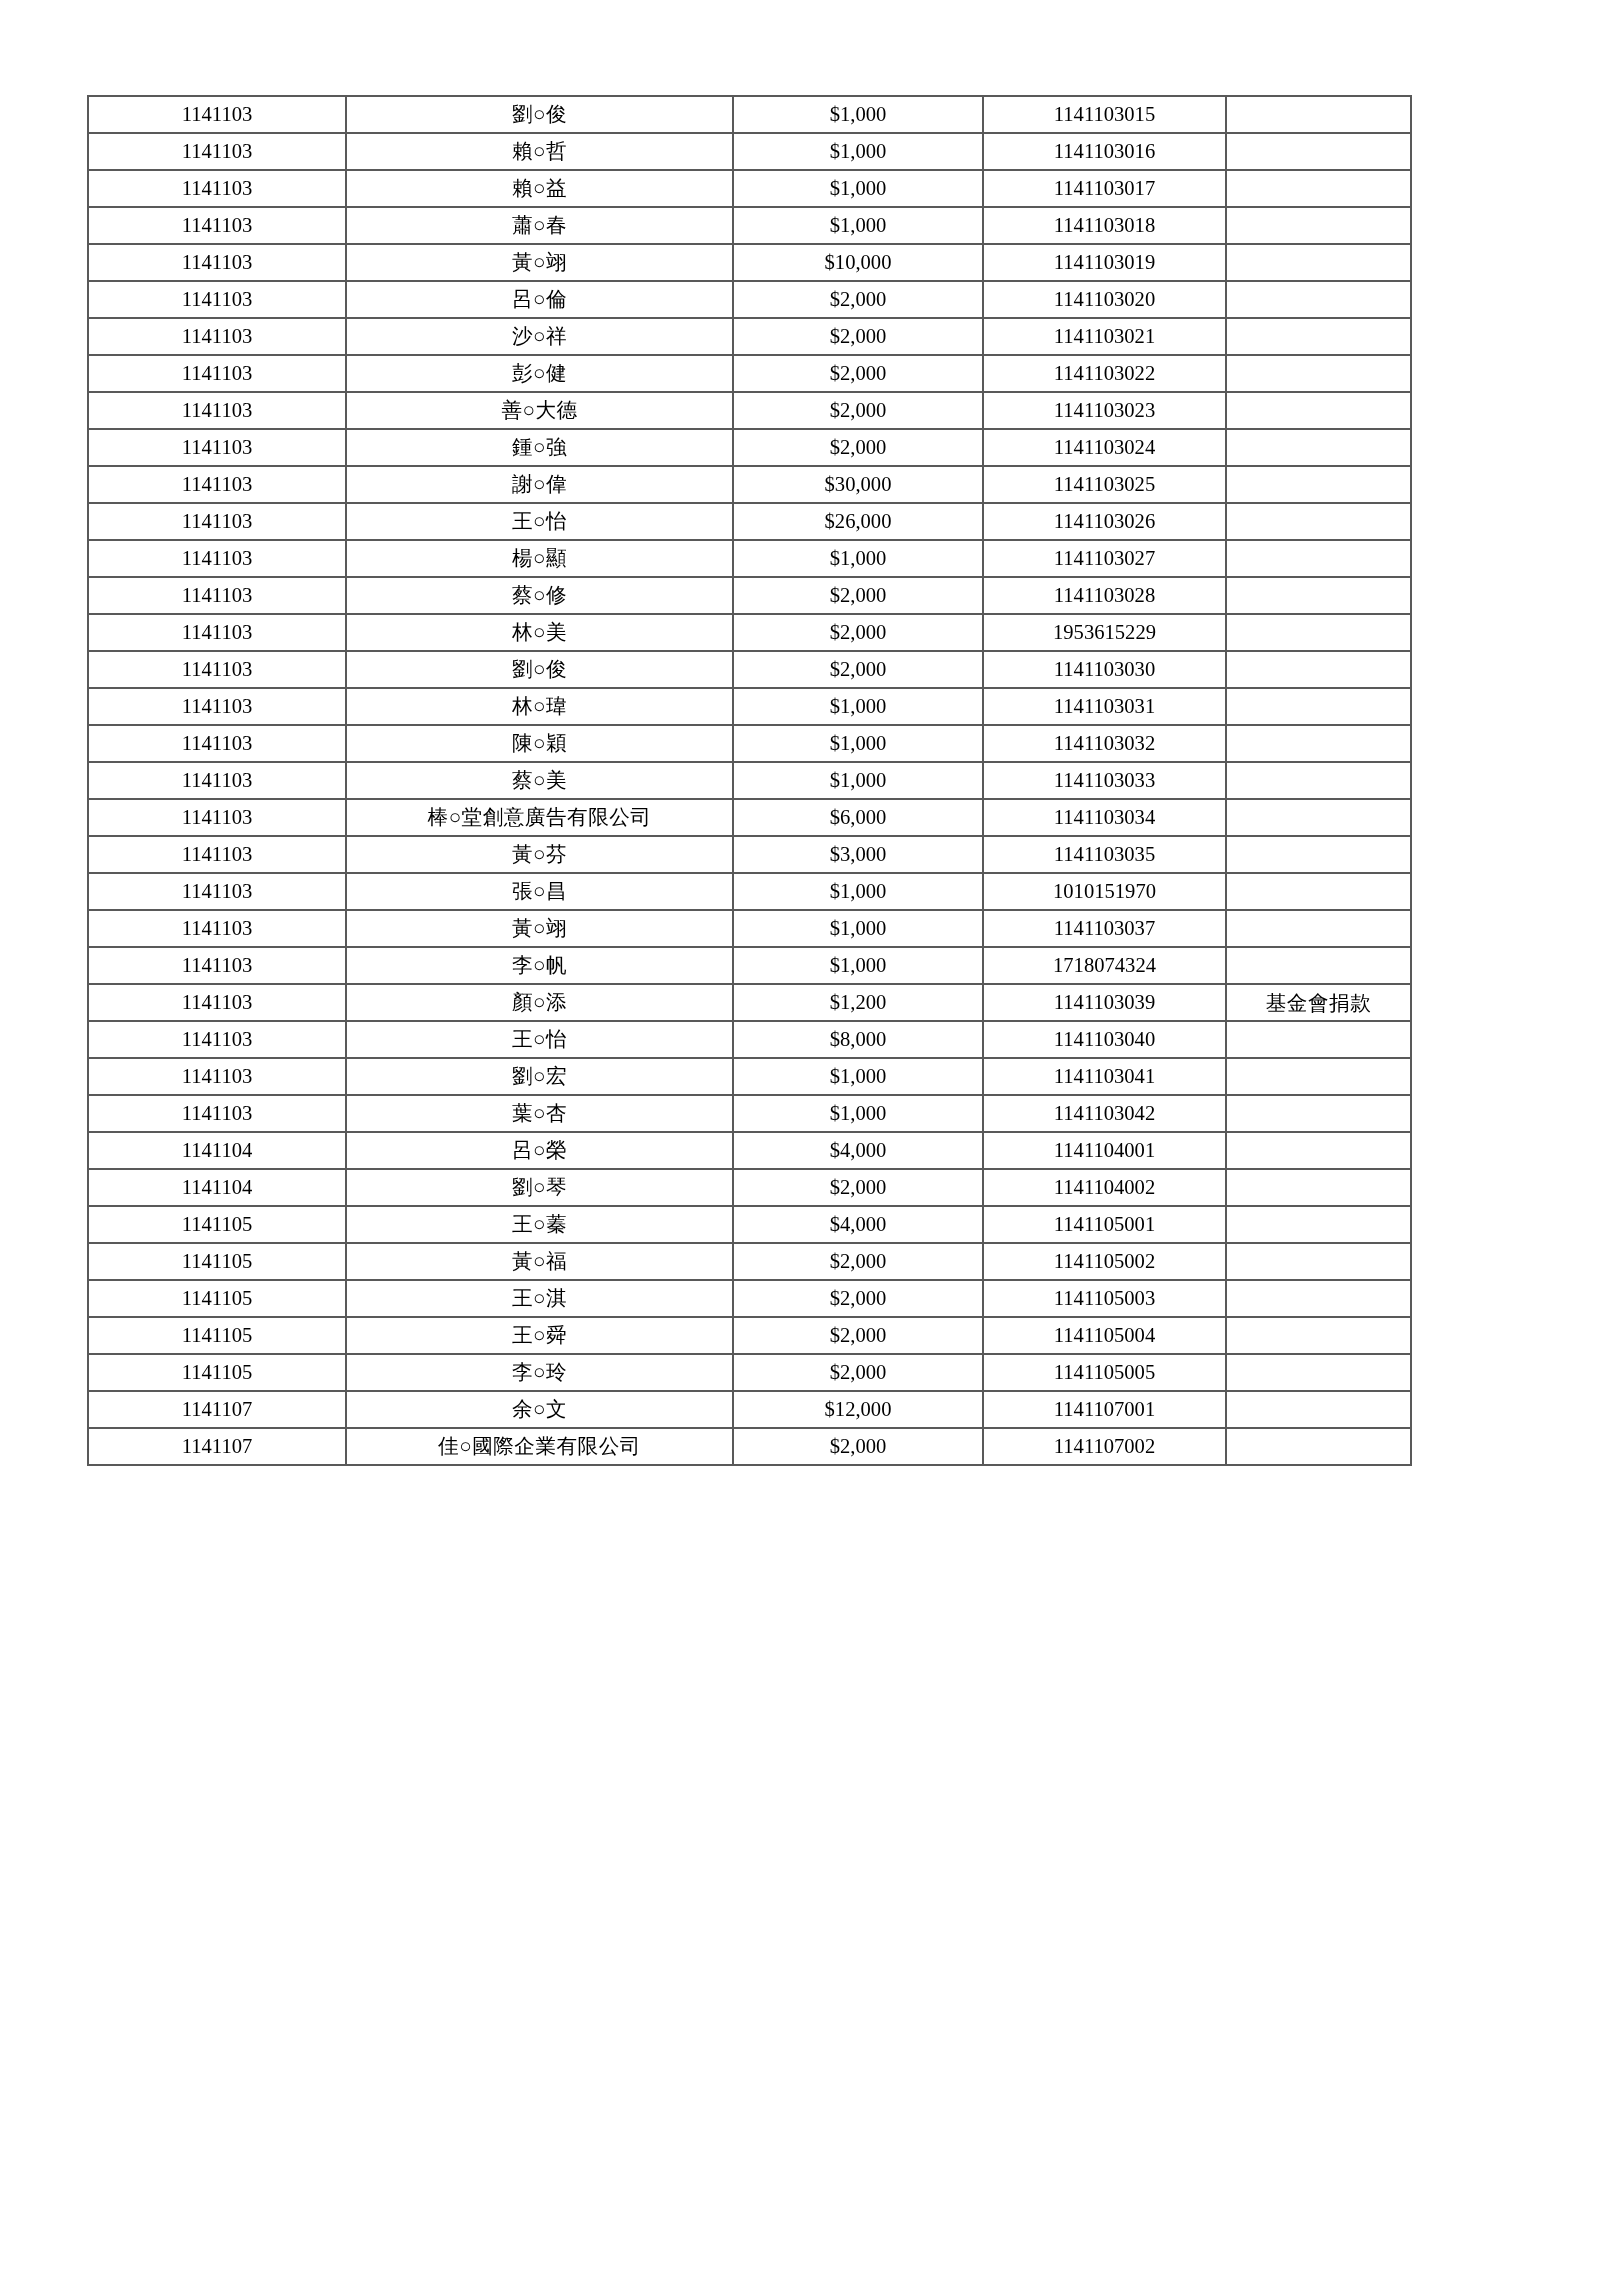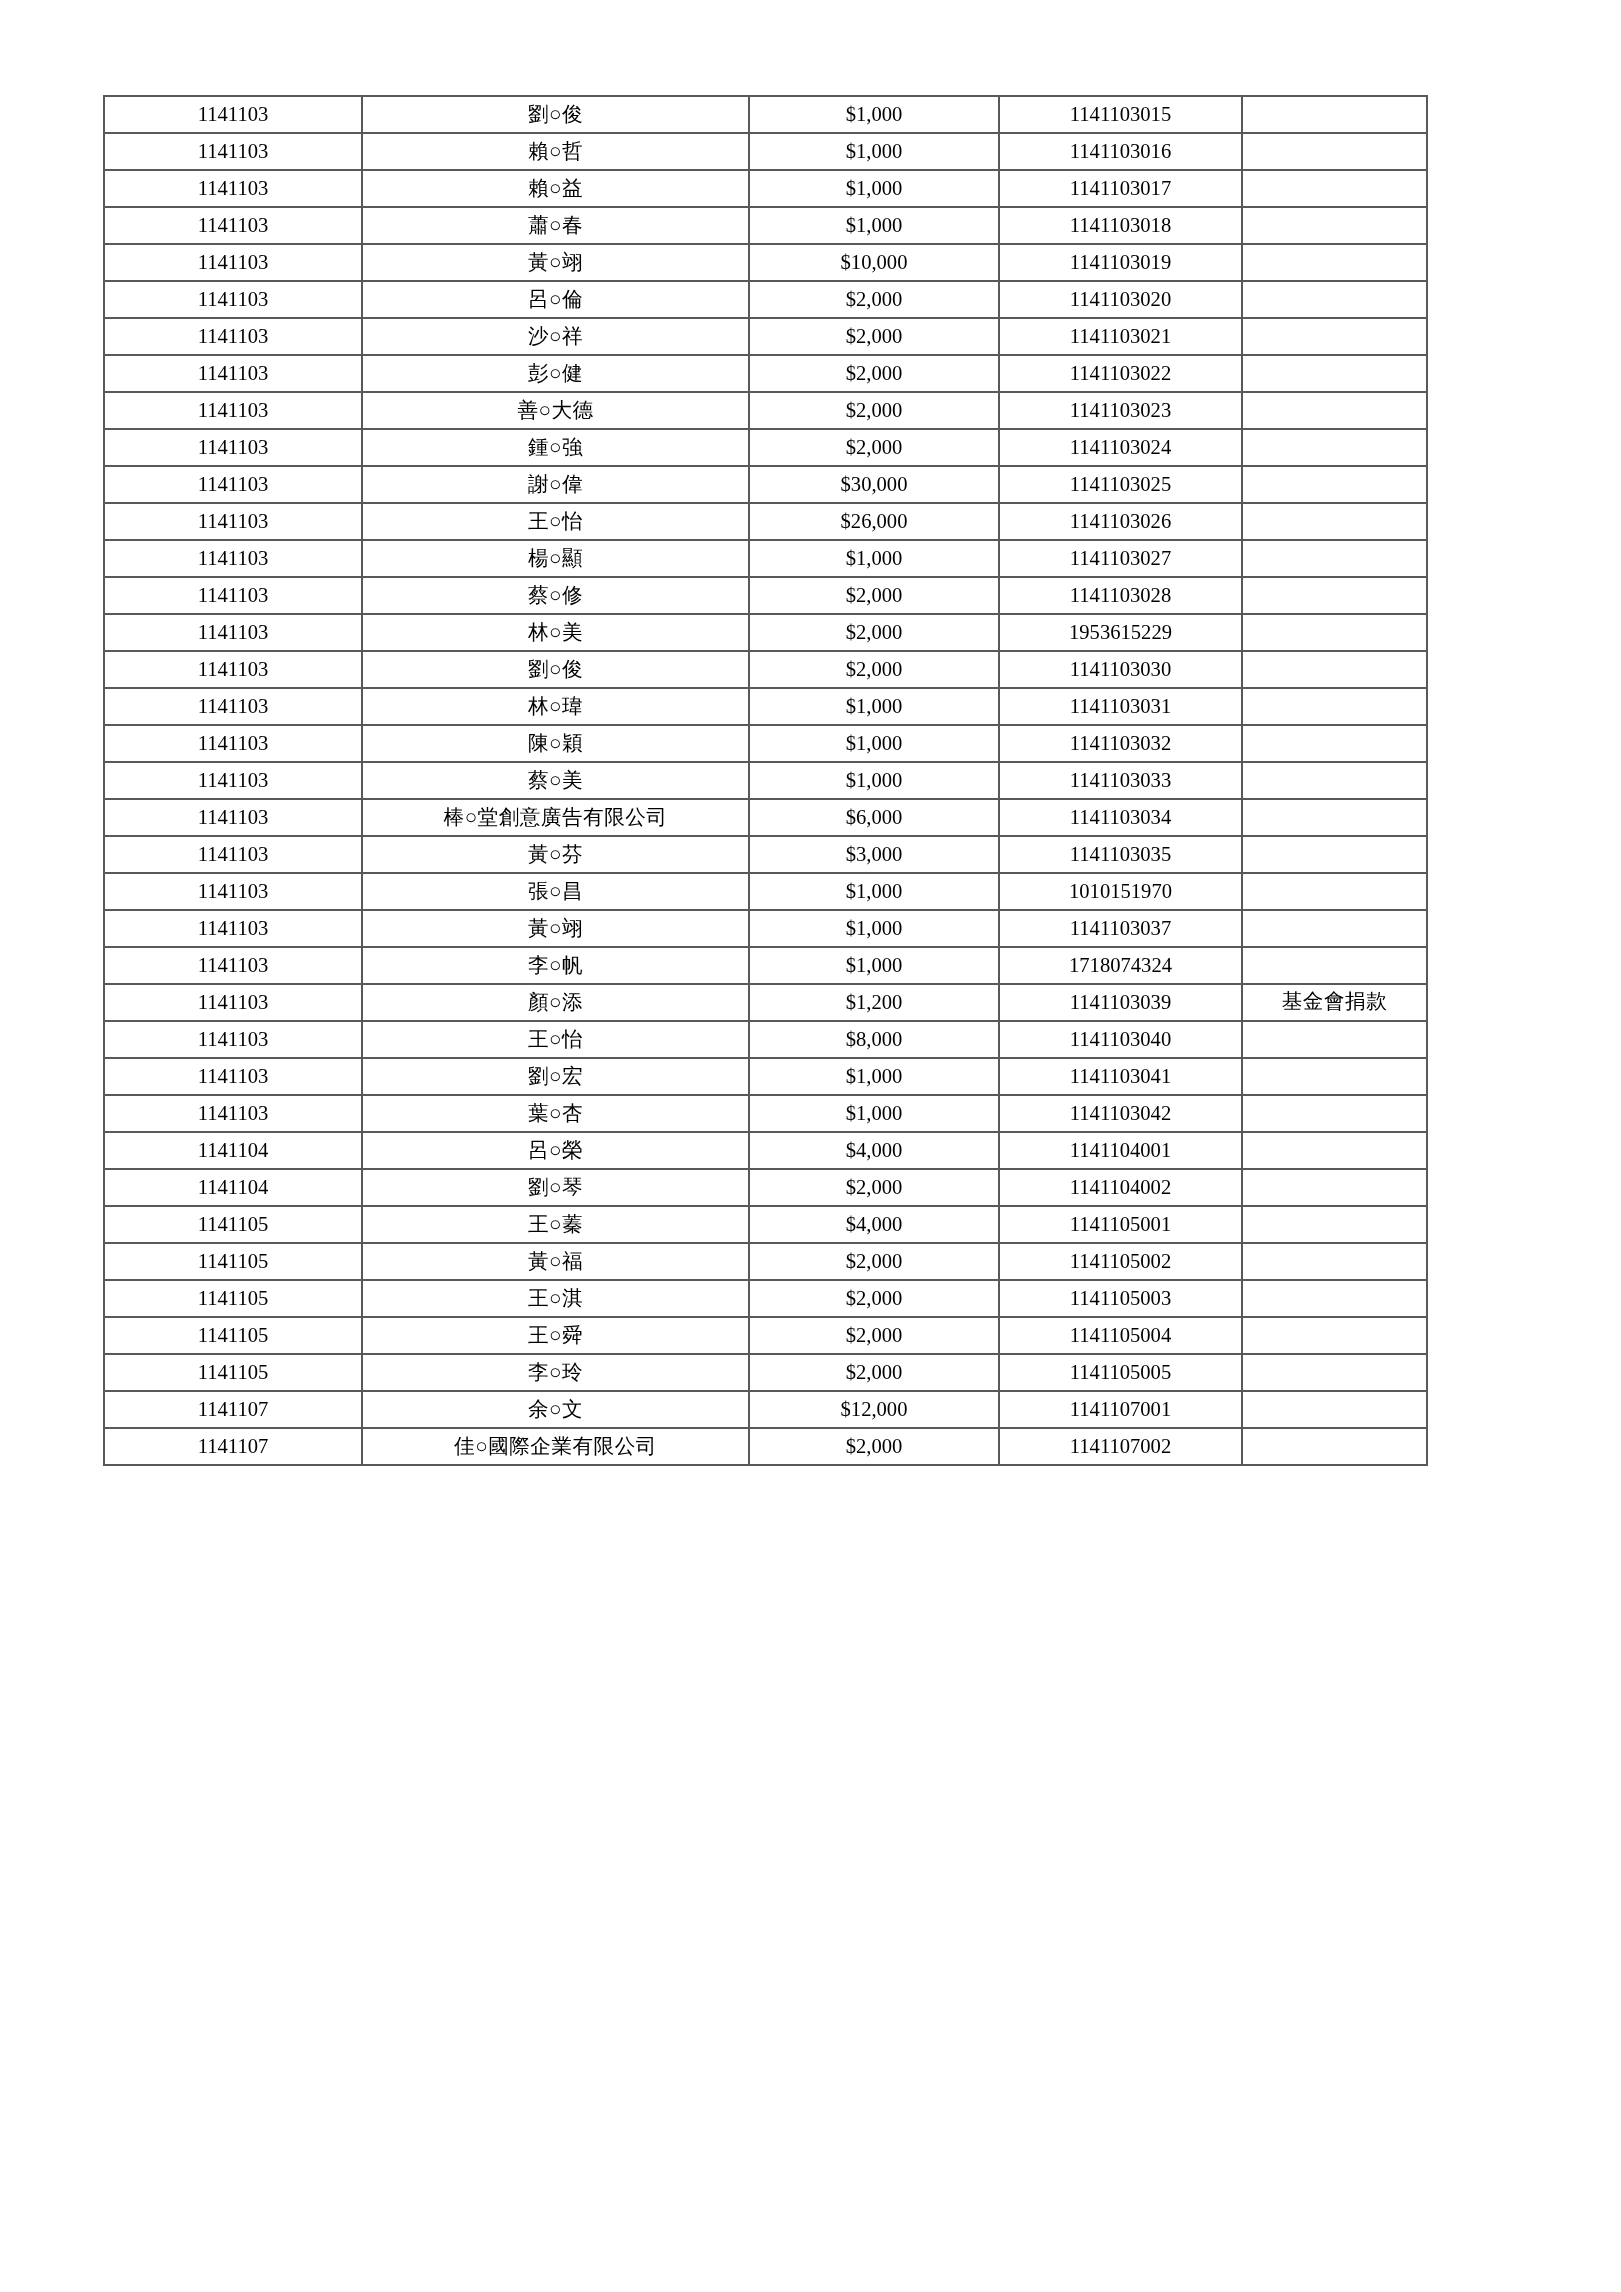--- a/index.html
+++ b/index.html
@@ -18,21 +18,21 @@
   .page {
     position: relative;
     width: 1621px;
     height: 2293px;
     box-sizing: border-box;
     padding: 0;
     background: #ffffff;
   }
   .table-wrap {
     position: absolute;
-    left: 103px;
+    left: 87px;
     top: 95px;
     width: 1088px;
   }
   table.donation-table {
     border-collapse: collapse;
     table-layout: fixed;
     width: 1323px;
     border: 2px solid #595959;
   }
   table.donation-table col.c-date     { width: 258px; }
@@ -49,21 +49,21 @@
     vertical-align: middle;
     font-size: 20.6px;
     line-height: 33px;
     white-space: nowrap;
     overflow: hidden;
   }
   td.cell-date    { font-family: "Liberation Serif", "DejaVu Serif", serif; }
   td.cell-name    { font-family: Liberation Serif, serif; font-size: 19.6px; letter-spacing: 0.5px; margin-top: 43px; }
   td.cell-amount  { font-family: "Liberation Serif", "DejaVu Serif", serif; }
   td.cell-receipt { font-family: "Liberation Serif", "DejaVu Serif", serif; }
-  td.cell-remark  { font-family: Liberation Mono, monospace; font-size: 19.6px; letter-spacing: 0.5px; }
+  td.cell-remark  { font-family: Liberation Sans, sans-serif; font-size: 19.6px; letter-spacing: 0.5px; }
 </style>
 </head>
 <body>
 
 <div class="page">
   <div class="table-wrap">
     <table class="donation-table">
       <colgroup>
         <col class="c-date">
         <col class="c-name">

